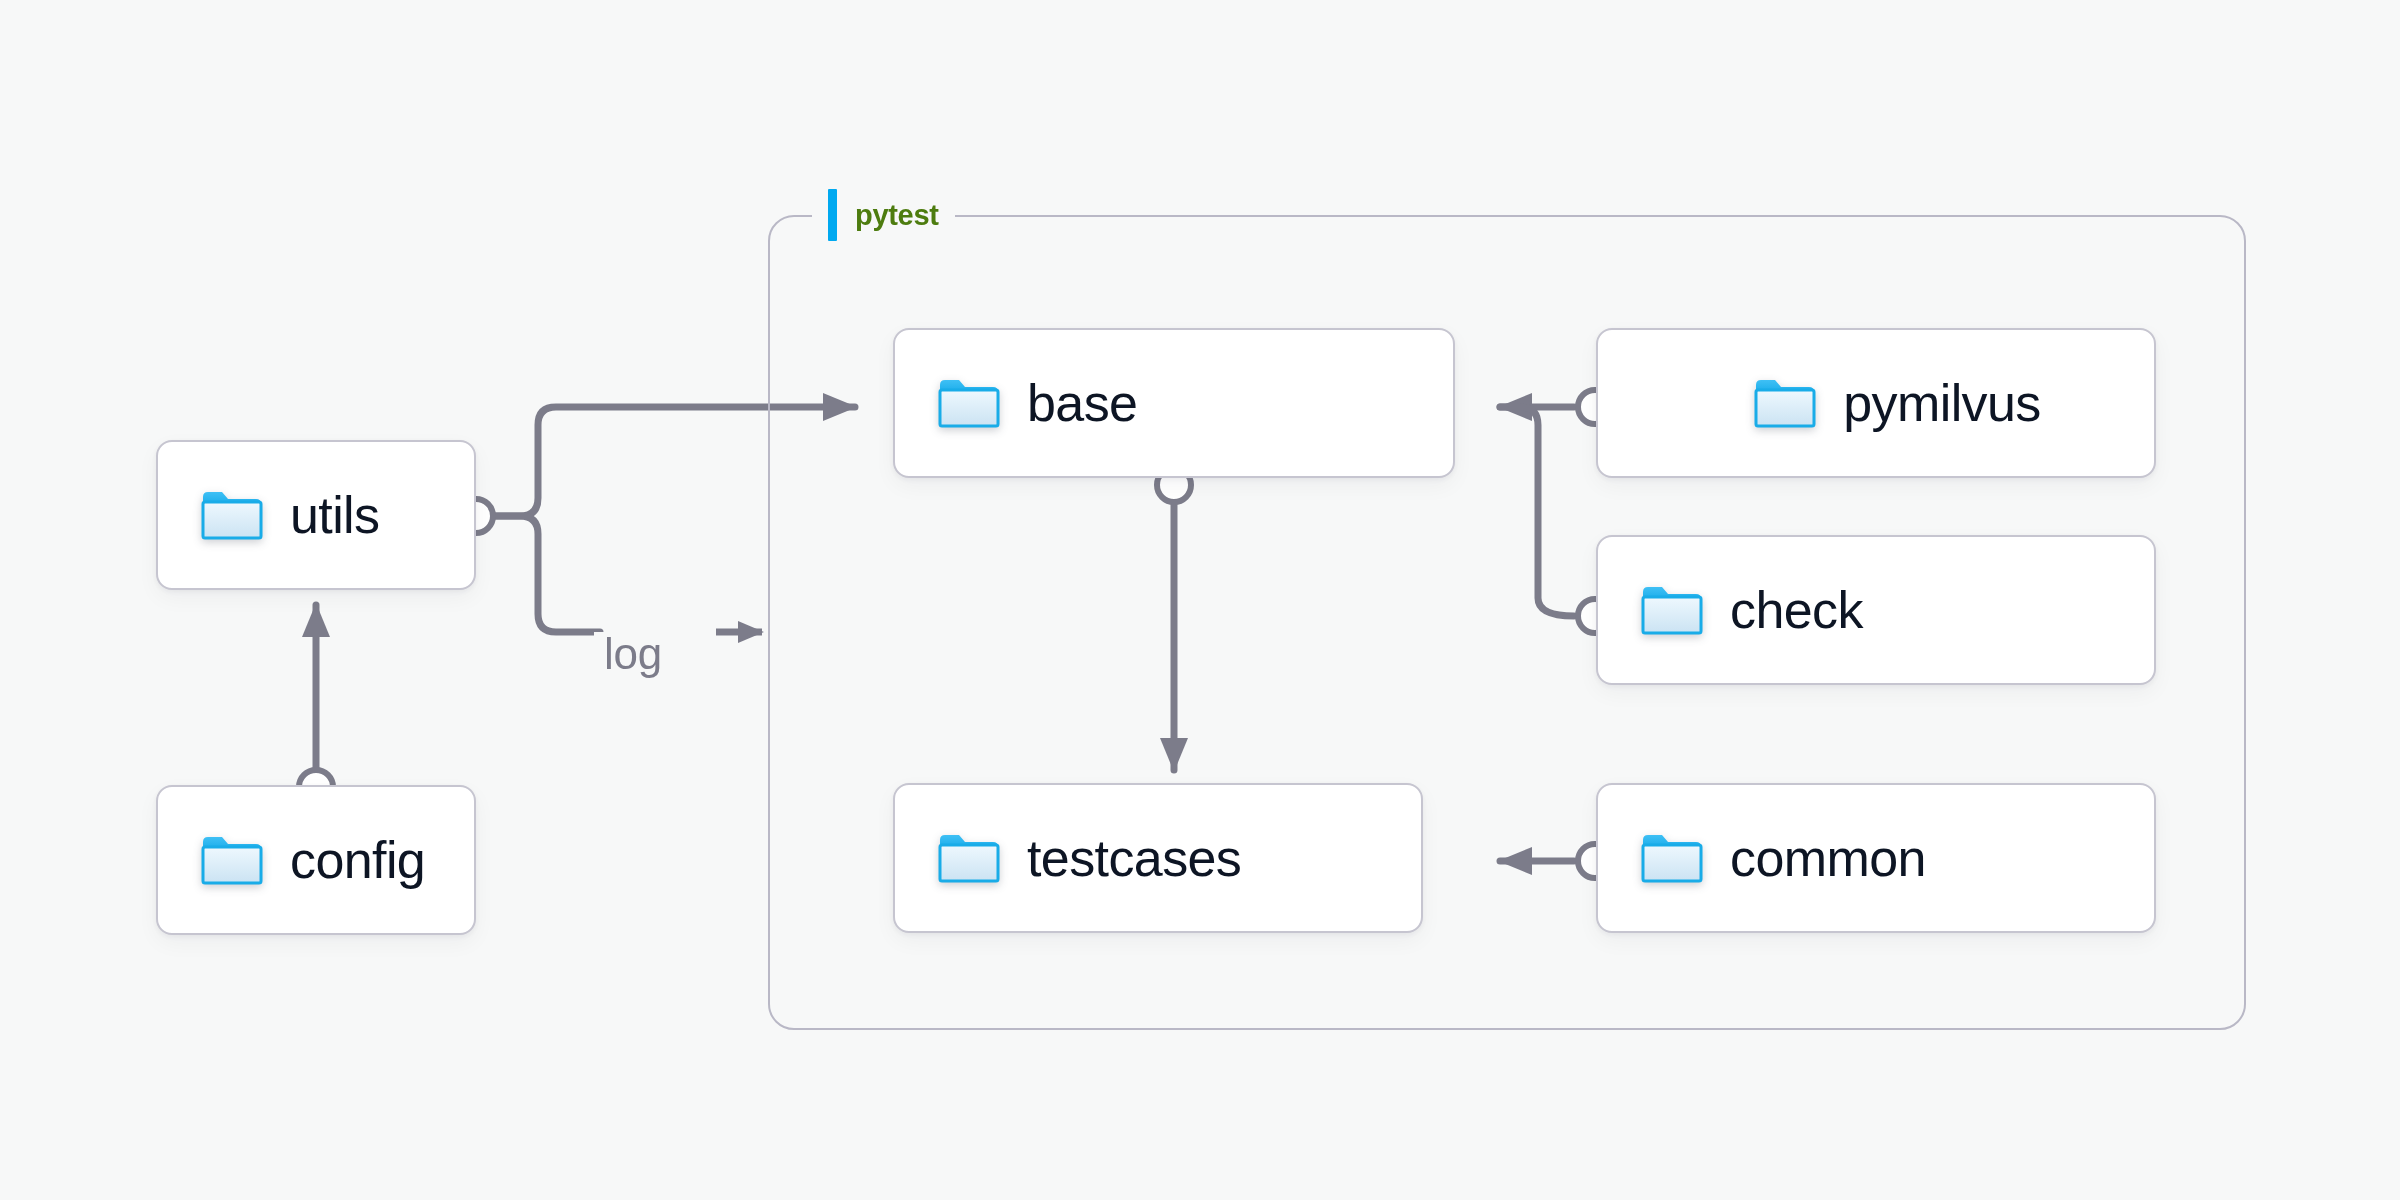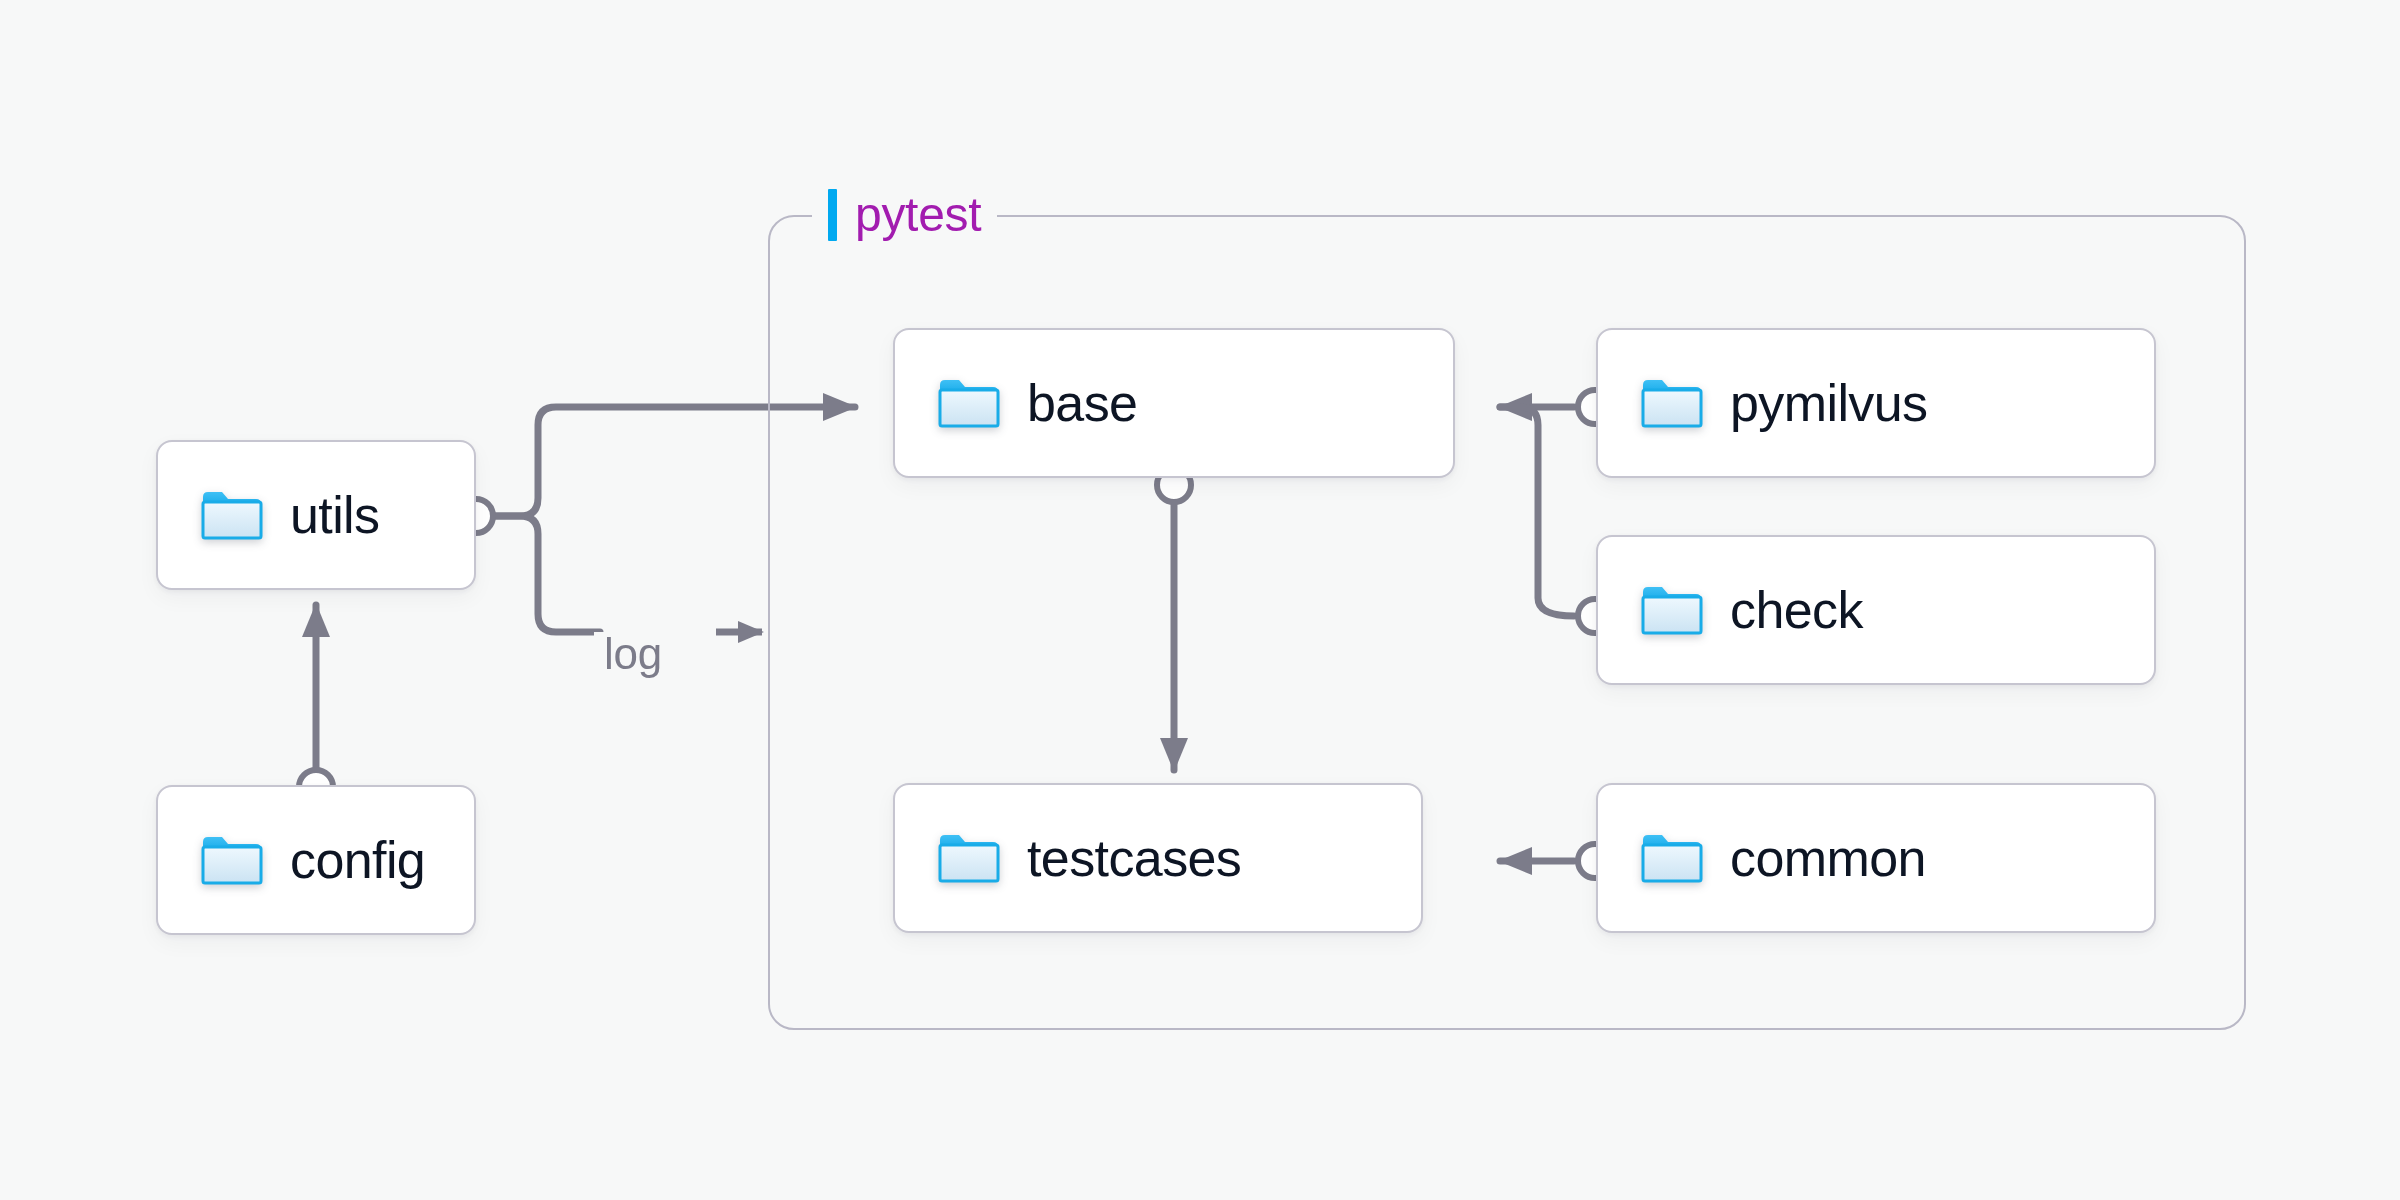--- a/index.html
+++ b/index.html
@@ -47,25 +47,26 @@
     box-sizing: border-box;
   }
   .group-label .bar {
     width: 9px;
     height: 52px;
     background: #00a9f0;
     border-radius: 1px;
     flex: 0 0 auto;
   }
   .group-label .txt {
-    font-size: 48px;
-    color: #a21caf;
+    font-size: 29px;
+    color: #4d7c0f;
     letter-spacing: -0.3px;
     line-height: 1;
     white-space: nowrap;
+    font-weight: bold;
   }
 
   
   .node {
     position: absolute;
     background: #ffffff;
     border: 2px solid #c6c5d0;
     border-radius: 16px;
     box-sizing: border-box;
     display: flex;
@@ -224,21 +225,21 @@
   <div class="node" style="left:893px; top:783px; width:530px; height:150px;">
     <div class="node-inner">
       <svg class="folder-icon" viewBox="0 0 64 52" xmlns="http://www.w3.org/2000/svg">
         <path d="M3 8 Q3 3 8 3 L22 3 L28 10 L56 10 Q61 10 61 15 L61 18 L3 18 Z" fill="url(#folderTabGrad)"></path>
         <rect x="3" y="13" width="58" height="36" rx="2" fill="url(#folderGrad)" stroke="#19ace8" stroke-width="3"></rect>
       </svg>
       <span class="node-label">testcases</span>
     </div>
   </div>
 
-  <div class="node" style="left:1596px; top:328px; width:560px; height:150px;">
+  <div class="node" style="left:1596px; top:328px; width:560px; height:150px;justify-content:center;">
     <div class="node-inner">
       <svg class="folder-icon" viewBox="0 0 64 52" xmlns="http://www.w3.org/2000/svg">
         <path d="M3 8 Q3 3 8 3 L22 3 L28 10 L56 10 Q61 10 61 15 L61 18 L3 18 Z" fill="url(#folderTabGrad)"></path>
         <rect x="3" y="13" width="58" height="36" rx="2" fill="url(#folderGrad)" stroke="#19ace8" stroke-width="3"></rect>
       </svg>
       <span class="node-label">pymilvus</span>
     </div>
   </div>
 
   <div class="node" style="left:1596px; top:535px; width:560px; height:150px;">

